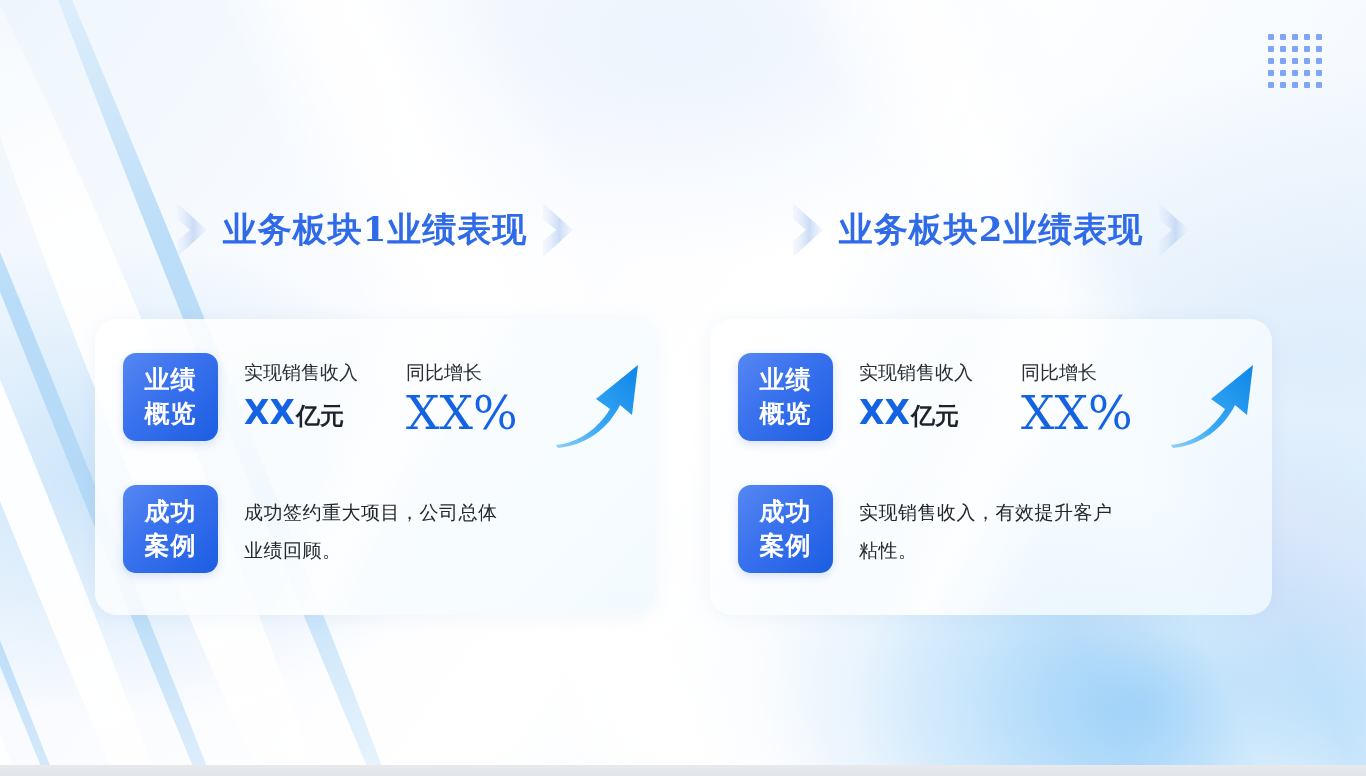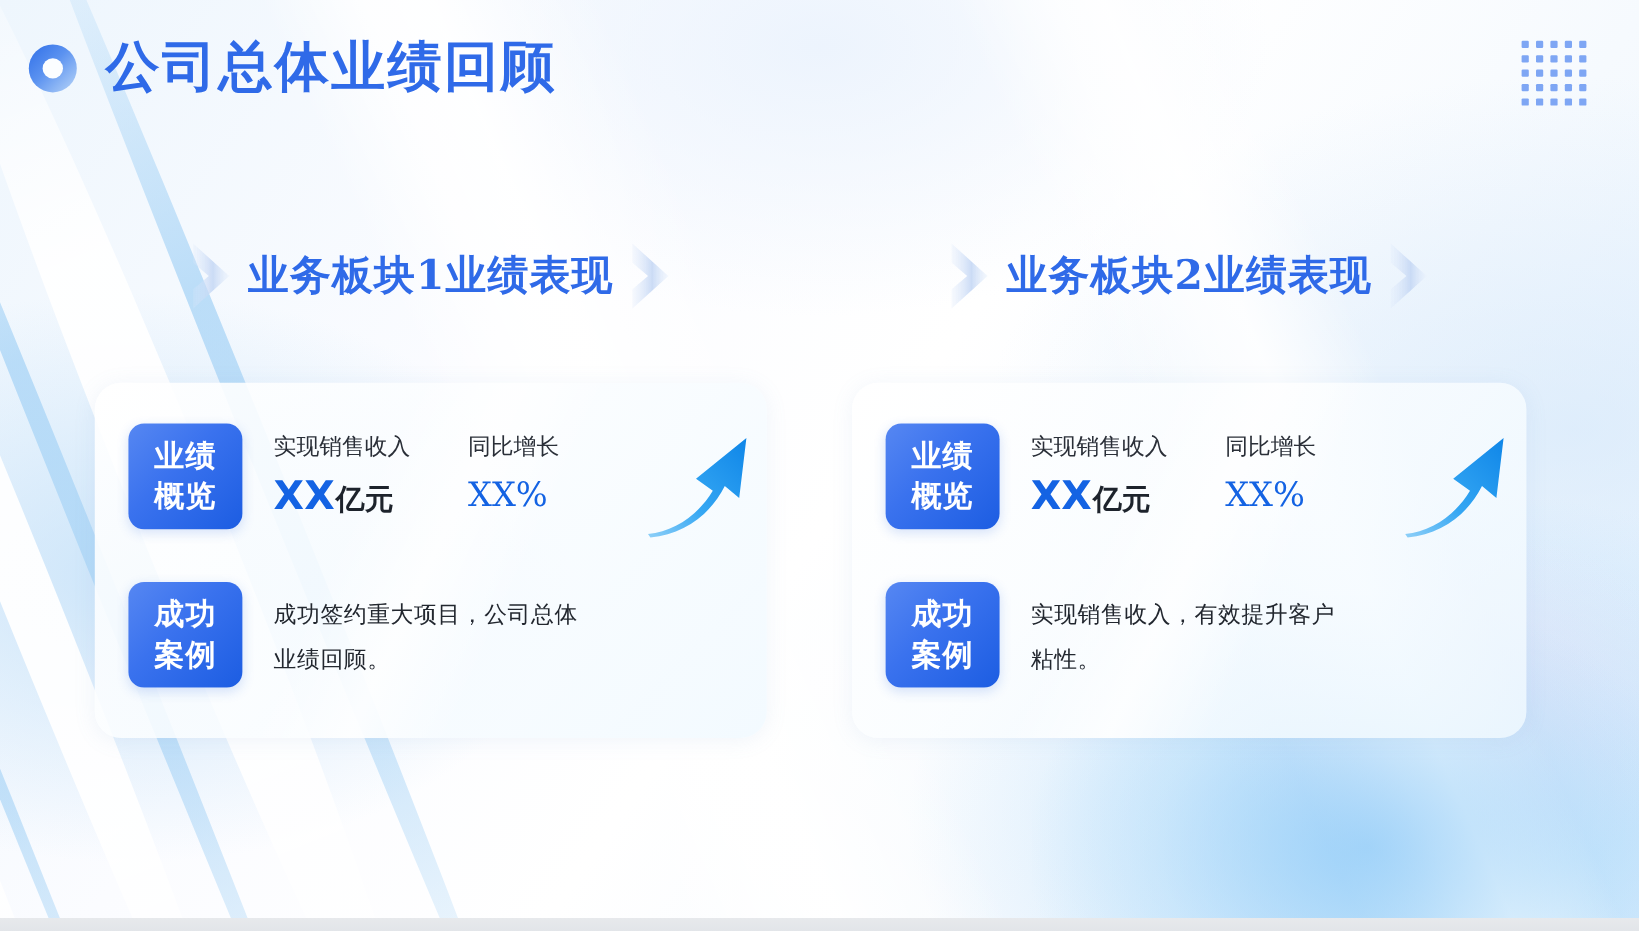--- a/index.html
+++ b/index.html
@@ -146,21 +146,21 @@
   }
 
   
   .columns {
     position: absolute;
     left: 0; top: 0;
     width: 1366px; height: 776px;
   }
 
   .col { position: absolute; top: 192px; }
-  .col-0 { left: 79px;  width: 560px; }
+  .col-0 { left: 95px;  width: 560px; }
   .col-1 { left: 710px; width: 562px; }
 
   .col-head {
     height: 76px;
     display: flex;
     align-items: center;
     justify-content: center;
     gap: 14px;
   }
 
@@ -257,21 +257,21 @@
   }
   .kpi-value .unit {
     font-family: Liberation Mono, monospace;
     font-weight: bold;
     font-size: 24px;
     color: #1d232c;
     margin-left: 1px;
   }
   .kpi-value.serif .num {
     font-family: "DejaVu Serif", "Liberation Serif", serif;
-    font-size: 28px;
+    font-size: 47px;
     font-weight: normal;
     color: #1463e3;
   }
 
   .arrow-wrap {
     margin-left: 6px;
     margin-top: -6px;
     flex: 0 0 auto;
   }
 
@@ -300,24 +300,20 @@
     <i class="r3"></i>
     <i class="r4 blue"></i>
     <i class="r5"></i>
     <i class="r6 blue"></i>
   </div>
   <div class="bg-layer sheen"></div>
   <div class="bg-layer sheen2"></div>
   <div class="bg-layer glow-bottom"></div>
   <div class="bg-layer bottom-strip"></div>
 
-  <div class="header">
-    <div class="ring-icon"></div>
-    <div class="page-title">公司总体业绩回顾</div>
-  </div>
 
   <div class="dot-grid">
     <span></span>
       <span></span>
       <span></span>
       <span></span>
       <span></span>
     <span></span>
       <span></span>
       <span></span>

